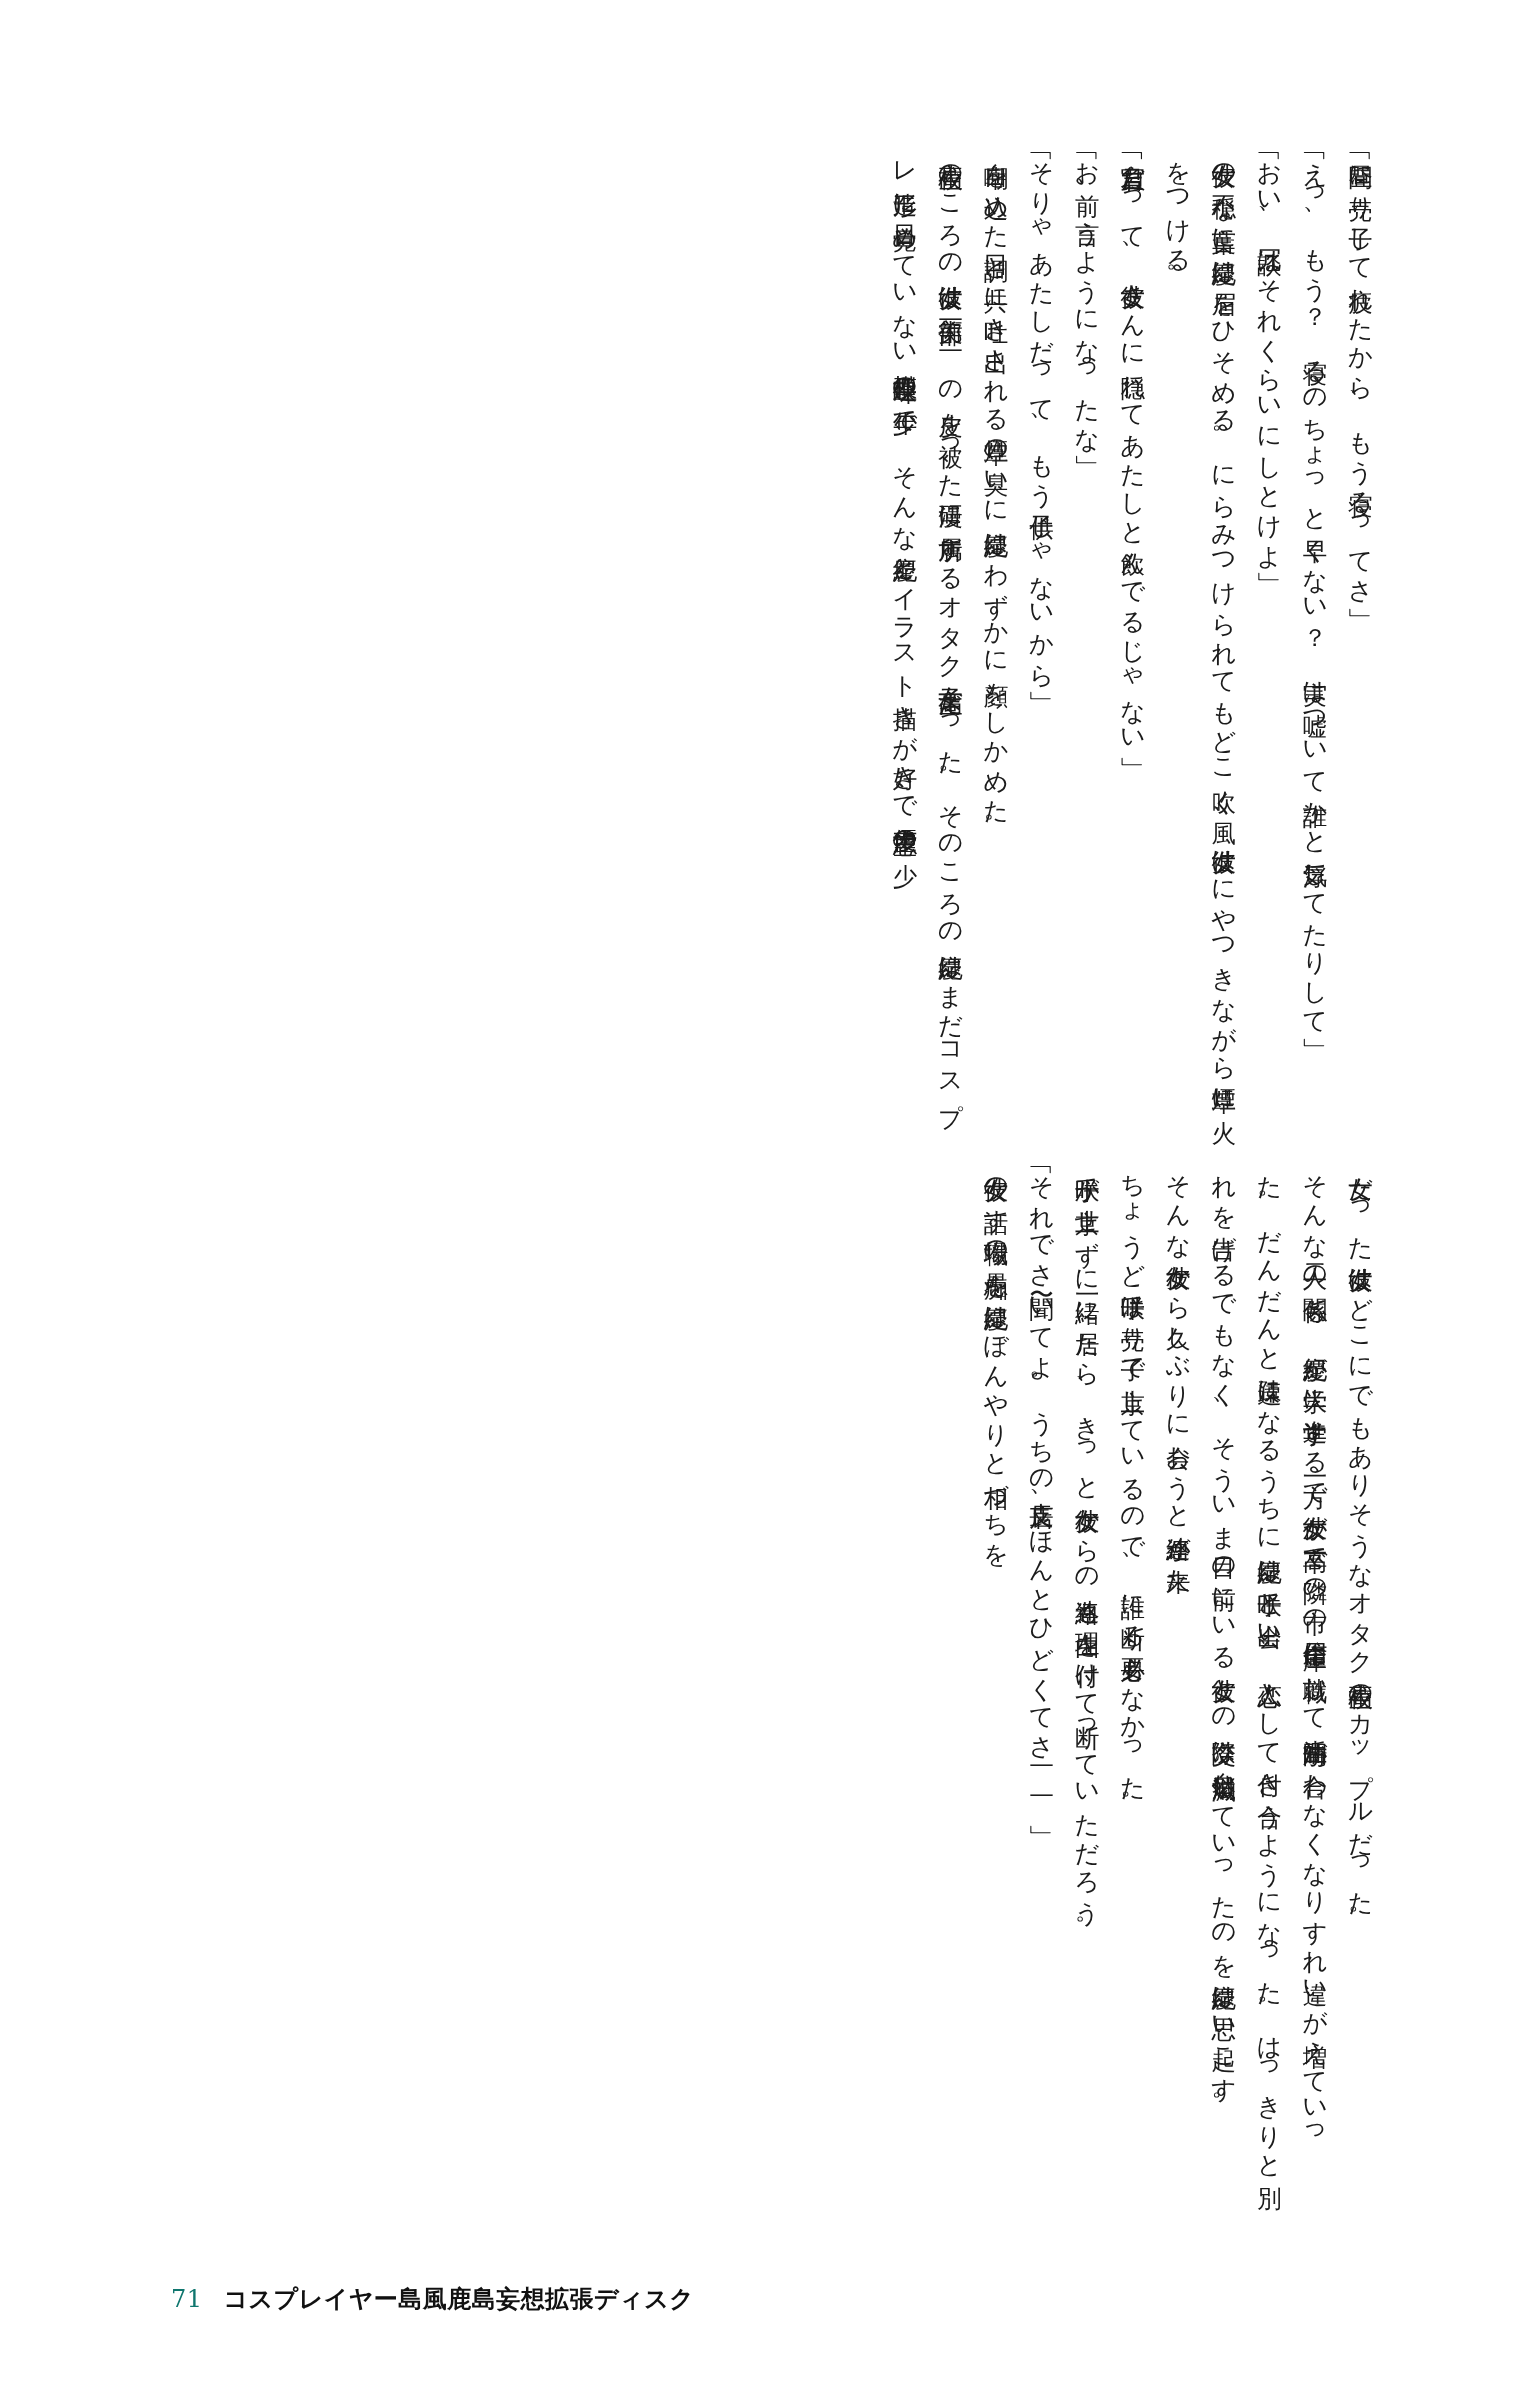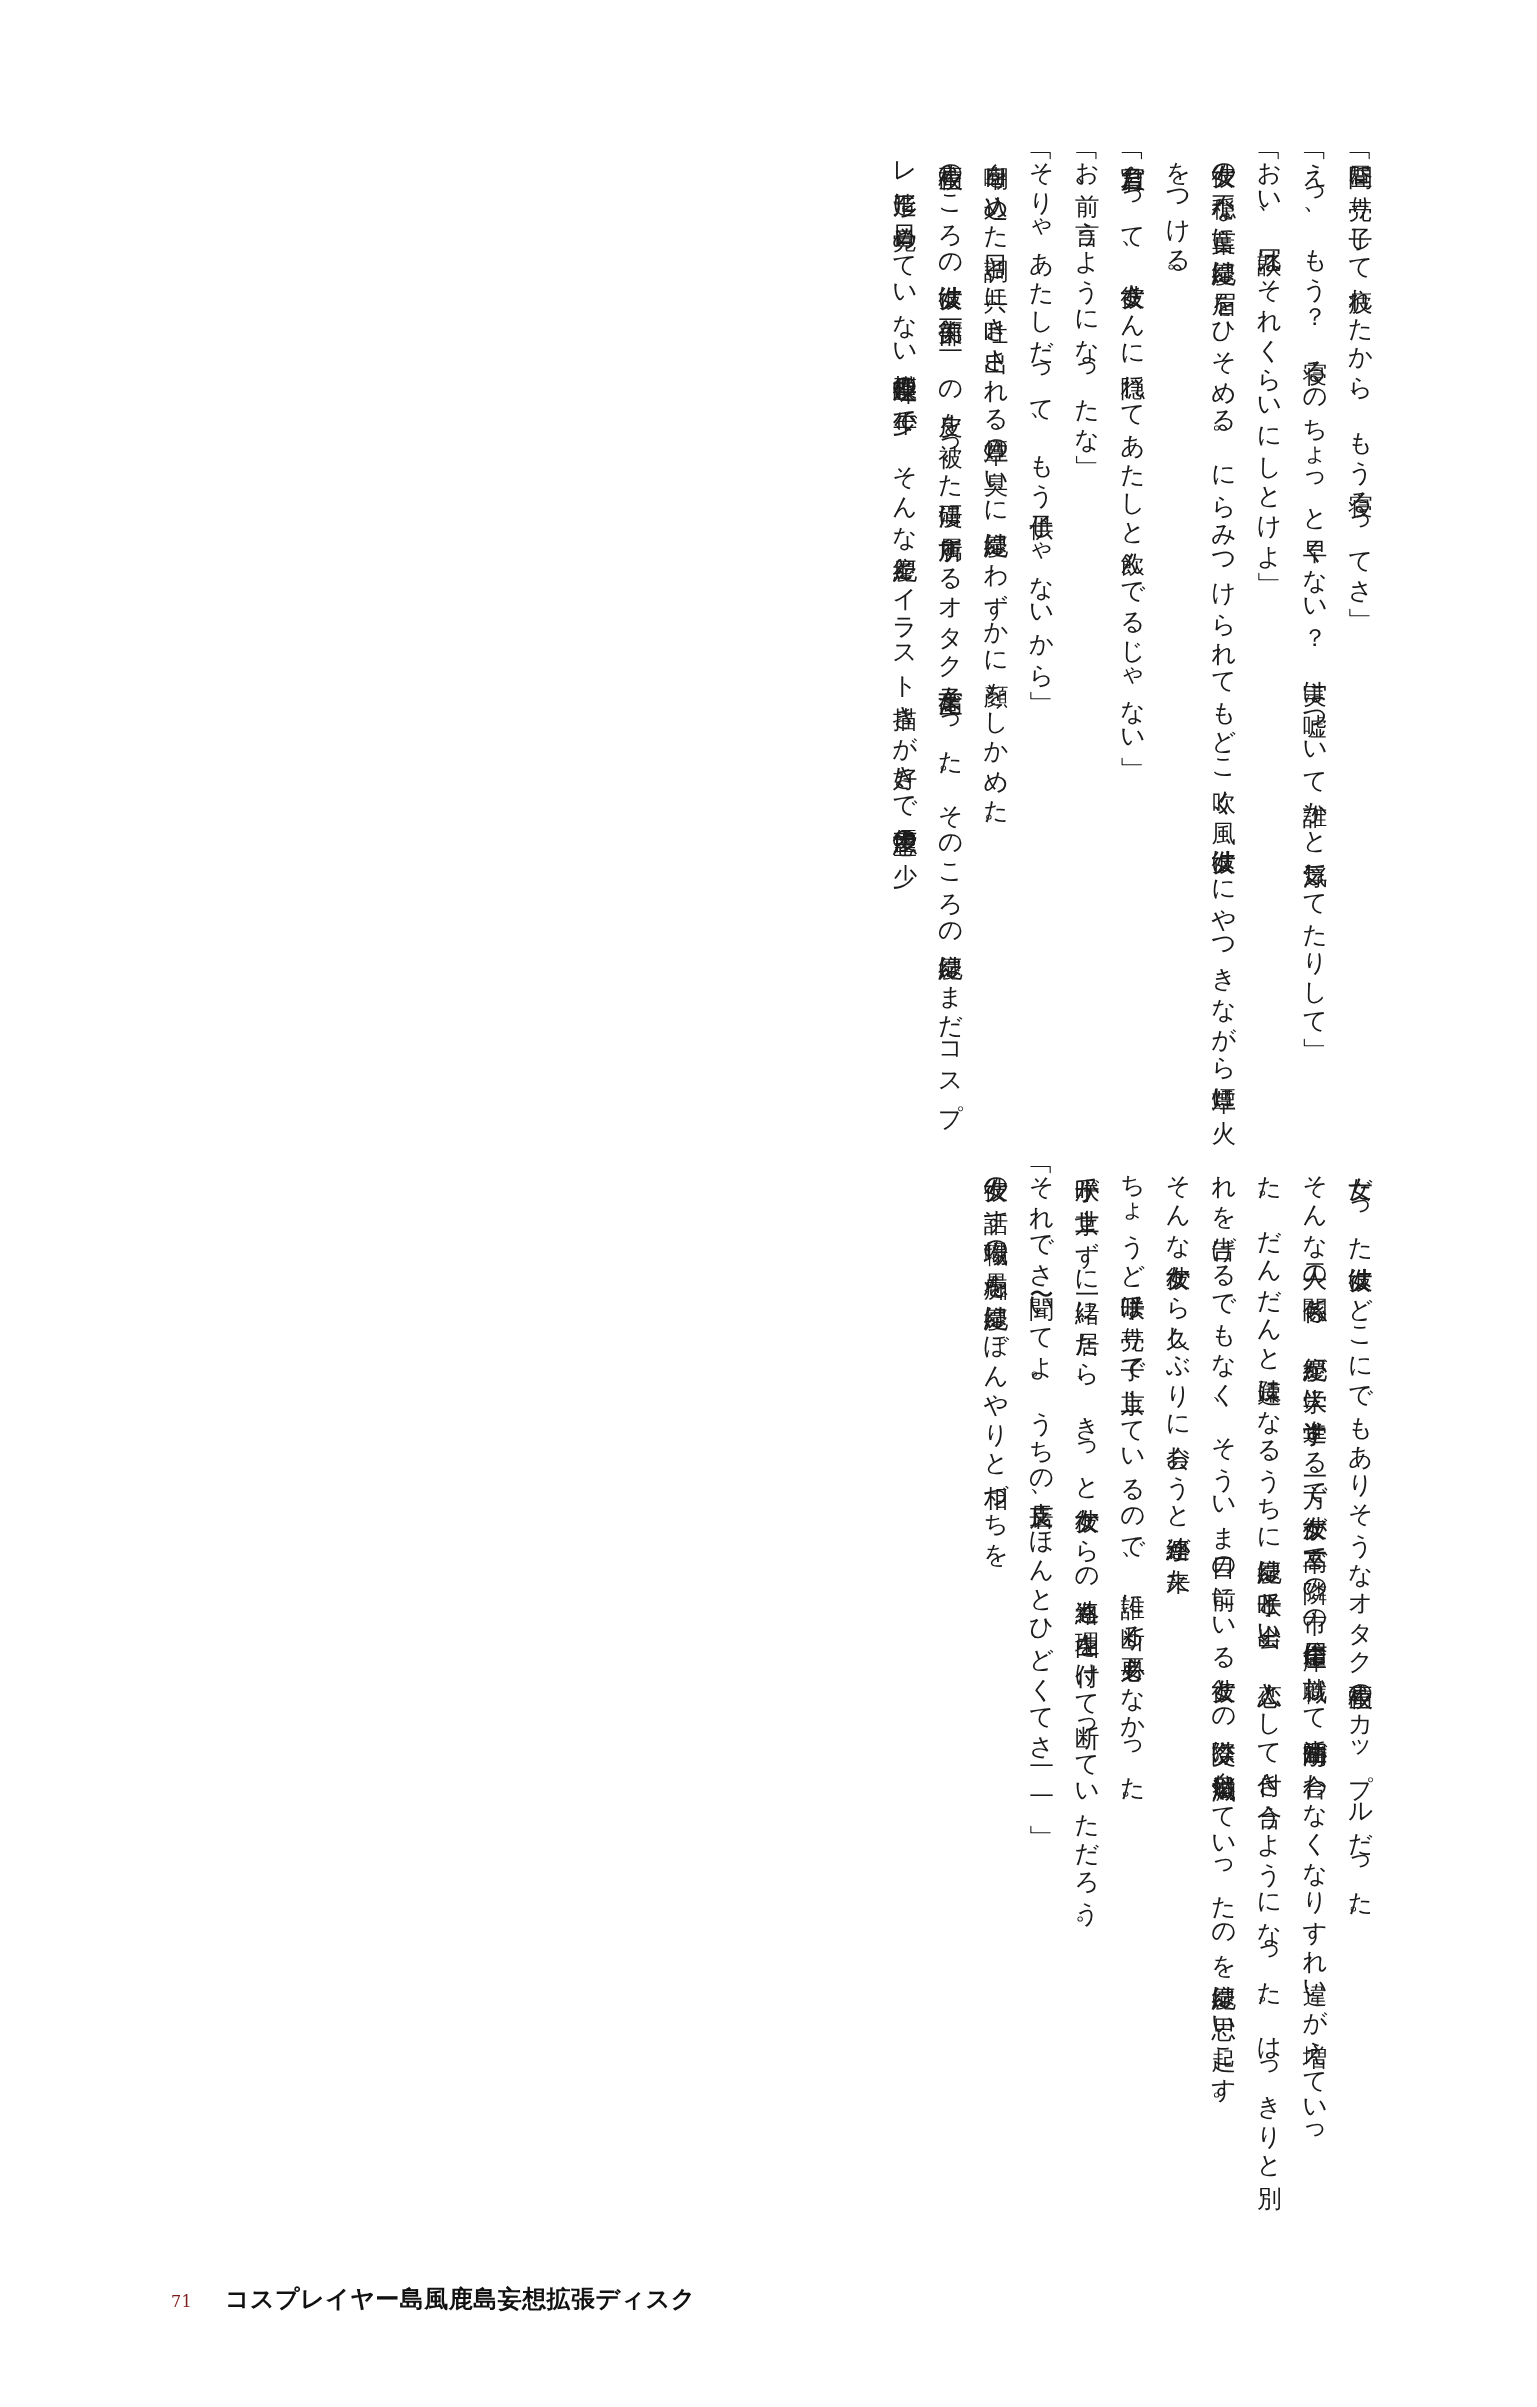--- a/index.html
+++ b/index.html
@@ -55,32 +55,31 @@
   
   .footer {
     position: absolute;
     left: 171px;
     bottom: 92px;
     display: flex;
     align-items: baseline;
     gap: 21px;
   }
   .folio {
-    font-size: 16px;
+    font-size: 24px;
     font-family: "DejaVu Serif", "Liberation Serif", serif;
-    color: #7f1d1d;
+    color: #0f766e;
     letter-spacing: 0.02em;
   }
   .running-title {
     font-size: 24px;
     font-family: "DejaVu Sans", "Liberation Sans", sans-serif;
     font-weight: 700;
     color: #111111;
     letter-spacing: 0.02em;
-    margin-left: 12px;
   }
 </style>
 </head>
 <body>
 
 <div class="page">
 
   <div class="vblock" id="block-upper">「昼間に売り子して疲れたから、もう寝るってさ」
 「えっ、もう？　寝るのちょっと早くない？　実は嘘ついて誰かと浮気してたりして」
 「おい、冗談はそれくらいにしとけよ」

